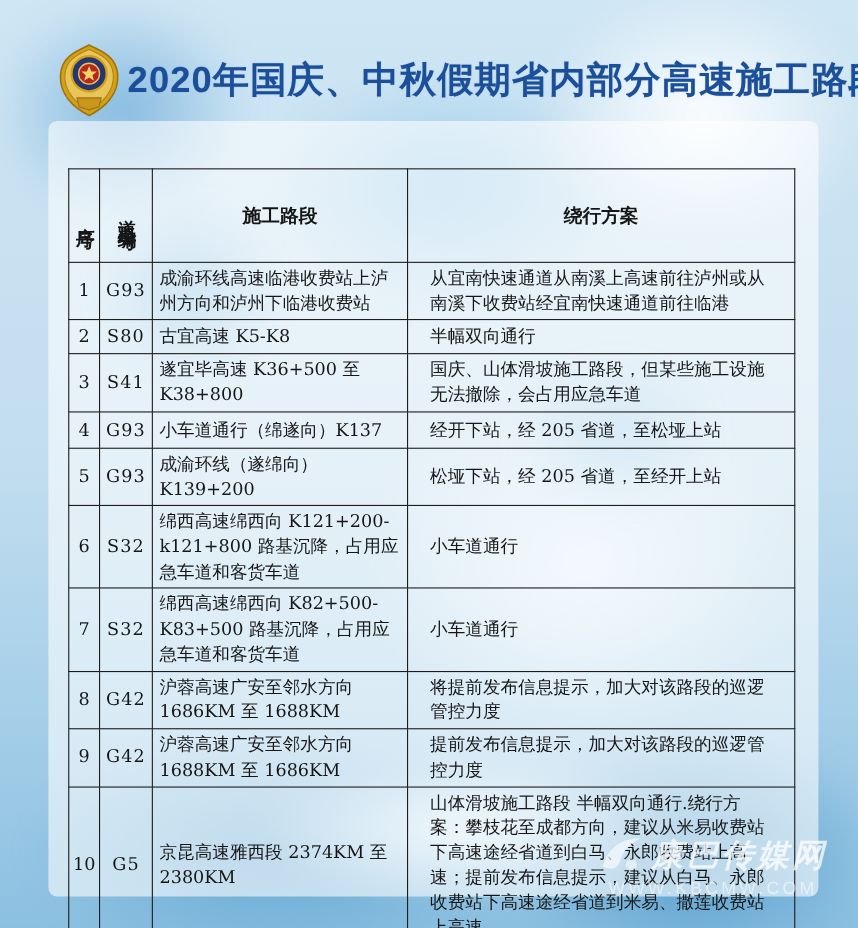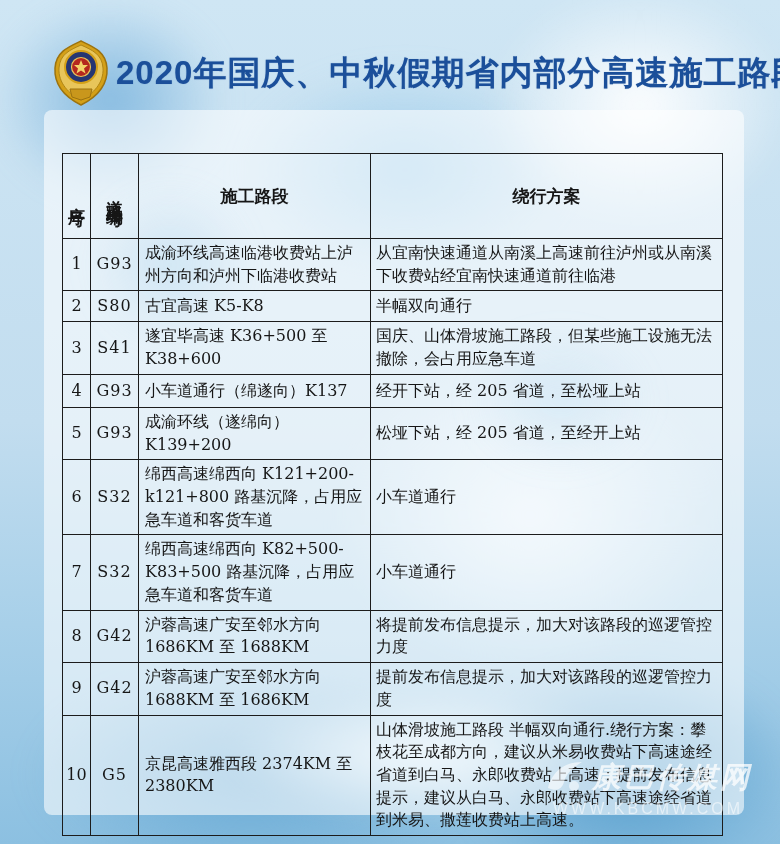--- a/index.html
+++ b/index.html
@@ -55,21 +55,21 @@
   table.main th, table.main td {
     border: 1.6px solid #1c1c1c;
     vertical-align: middle;
     background: transparent;
   }
   table.main th { font-size: 17px; font-weight: bold; text-align: center; }
   table.main td { font-size: 16px; line-height: 1.42; }
   .c-no      { width: 28px;  text-align: center; }
   .c-code    { width: 48px;  text-align: center; font-weight: 400; letter-spacing: 1px; }
   .c-section { width: 232px; text-align: left; padding: 3px 6px; }
-  .c-detour  { width: 352px; text-align: left; padding: 3px 5px; }
+  .c-detour  { width: 352px; text-align: left; padding: 3px 20px; }
   .vertical {
     display: inline-block;
     writing-mode: vertical-rl;
     text-orientation: upright;
     letter-spacing: 4px;
     line-height: 1;
   }
   tr.rh  { height: 85px; }
   tr.r1  { height: 48px; }
   tr.r2  { height: 31px; }
@@ -137,21 +137,21 @@
     </tr>
     <tr class="r2">
       <td class="c-no">2</td>
       <td class="c-code">S80</td>
       <td class="c-section">古宜高速 K5-K8</td>
       <td class="c-detour">半幅双向通行</td>
     </tr>
     <tr class="r3">
       <td class="c-no">3</td>
       <td class="c-code">S41</td>
-      <td class="c-section">遂宜毕高速 K36+500 至 K38+600</td>
+      <td class="c-section">遂宜毕高速 K36+500 至 K38+800</td>
       <td class="c-detour">国庆、山体滑坡施工路段，但某些施工设施无法撤除，会占用应急车道</td>
     </tr>
     <tr class="r4">
       <td class="c-no">4</td>
       <td class="c-code">G93</td>
       <td class="c-section">小车道通行（绵遂向）K137</td>
       <td class="c-detour">经开下站，经 205 省道，至松垭上站</td>
     </tr>
     <tr class="r5">
       <td class="c-no">5</td>

